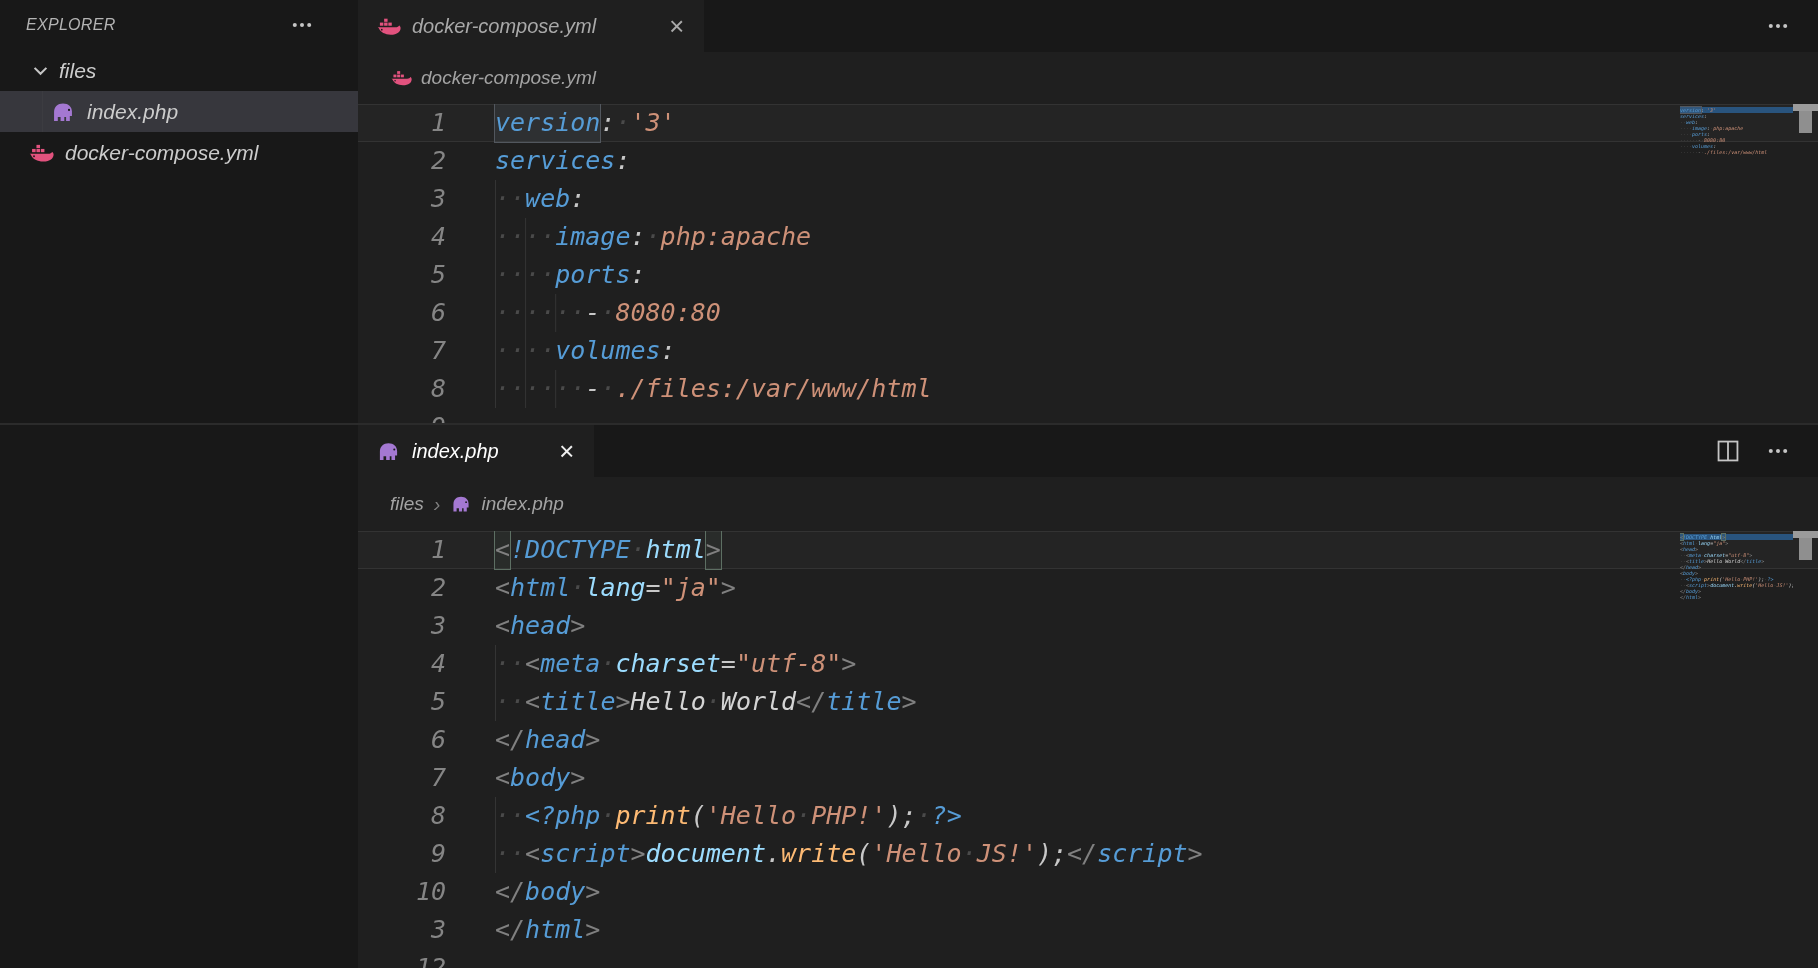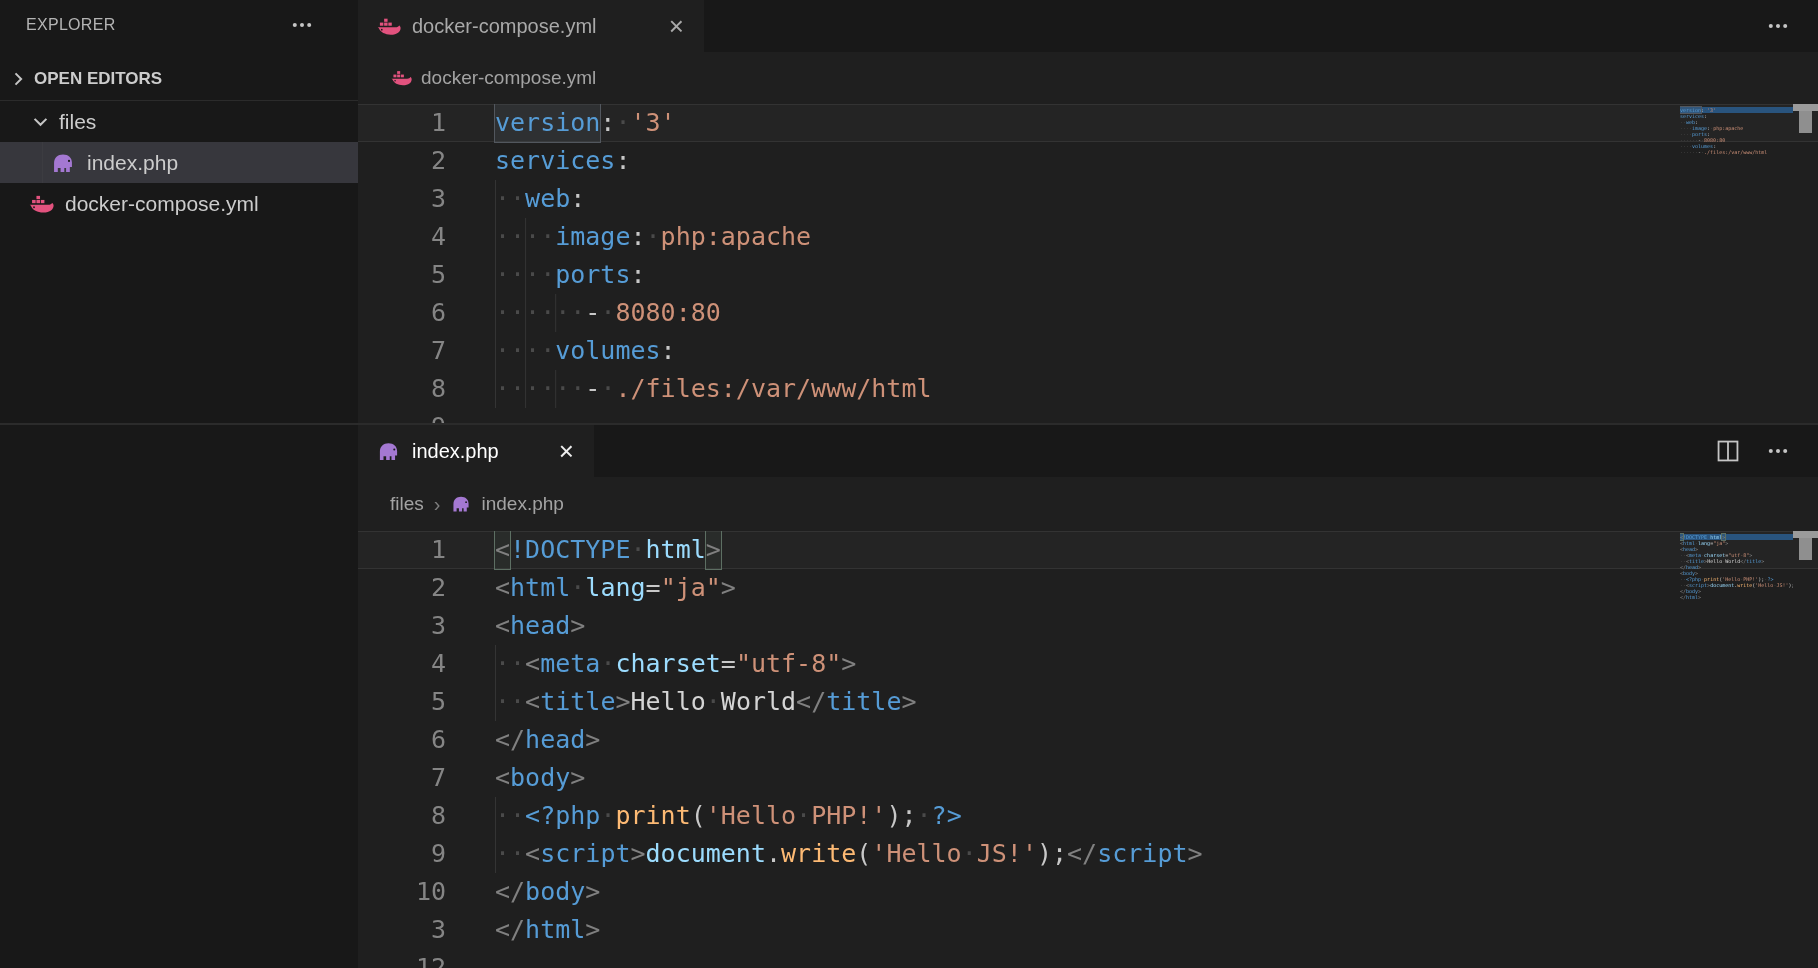--- a/index.html
+++ b/index.html
@@ -1,17 +1,17 @@
 <!DOCTYPE html>
 <html><head>
 <meta charset="utf-8">
 <style>
   html,body{margin:0;padding:0;background:#1f1f1f;}
   #window{position:relative;width:1818px;height:968px;overflow:hidden;background:#1f1f1f;
-          font-family:"Liberation Sans",sans-serif;color:#cccccc;}
+          font-family:"Liberation Sans",sans-serif;color:#cccccc;font-style:italic;}
 
   
   #sidebar{position:absolute;left:0;top:0;width:358px;height:968px;background:#181818;}
   .sb-header{display:flex;align-items:center;justify-content:space-between;height:50px;
              padding:0 44px 0 26px;}
   .sb-title{font-size:16px;color:#b4b4b4;letter-spacing:.3px;}
   .sb-more{cursor:pointer;display:flex;align-items:center;}
   .sb-section{display:flex;align-items:center;height:42px;font-weight:bold;font-size:17px;
               color:#cccccc;padding-left:8px;cursor:pointer;}
   .sb-section .chev{margin-right:6px;display:flex;align-items:center;}
@@ -90,28 +90,20 @@
           <svg width="24" height="24" viewBox="0 0 16 16">
             <g fill="#c5c5c5">
               <circle cx="3.2" cy="8" r="1.35"></circle>
               <circle cx="8" cy="8" r="1.35"></circle>
               <circle cx="12.8" cy="8" r="1.35"></circle>
             </g>
           </svg>
         </span>
     </div>
     <div id="sb-sections">
-        <div class="sb-section first">
-          <span class="chev">
-            <svg width="20" height="20" viewBox="0 0 16 16">
-              <path d="M6 3.5 L10.5 8 L6 12.5" fill="none" stroke="#c5c5c5" stroke-width="1.6"></path>
-            </svg>
-          </span>
-          <span>OPEN EDITORS</span>
-        </div>
         <div class="sb-row" style="padding-left: 30px;">
           <span class="chev">
             <svg width="21" height="21" viewBox="0 0 16 16">
               <path d="M3.5 6 L8 10.5 L12.5 6" fill="none" stroke="#c5c5c5" stroke-width="1.6"></path>
             </svg>
           </span>
           <span>files</span>
         </div>
         <div class="sb-row selected" style="padding-left: 50px;">
           <span class="sb-guide"></span>

